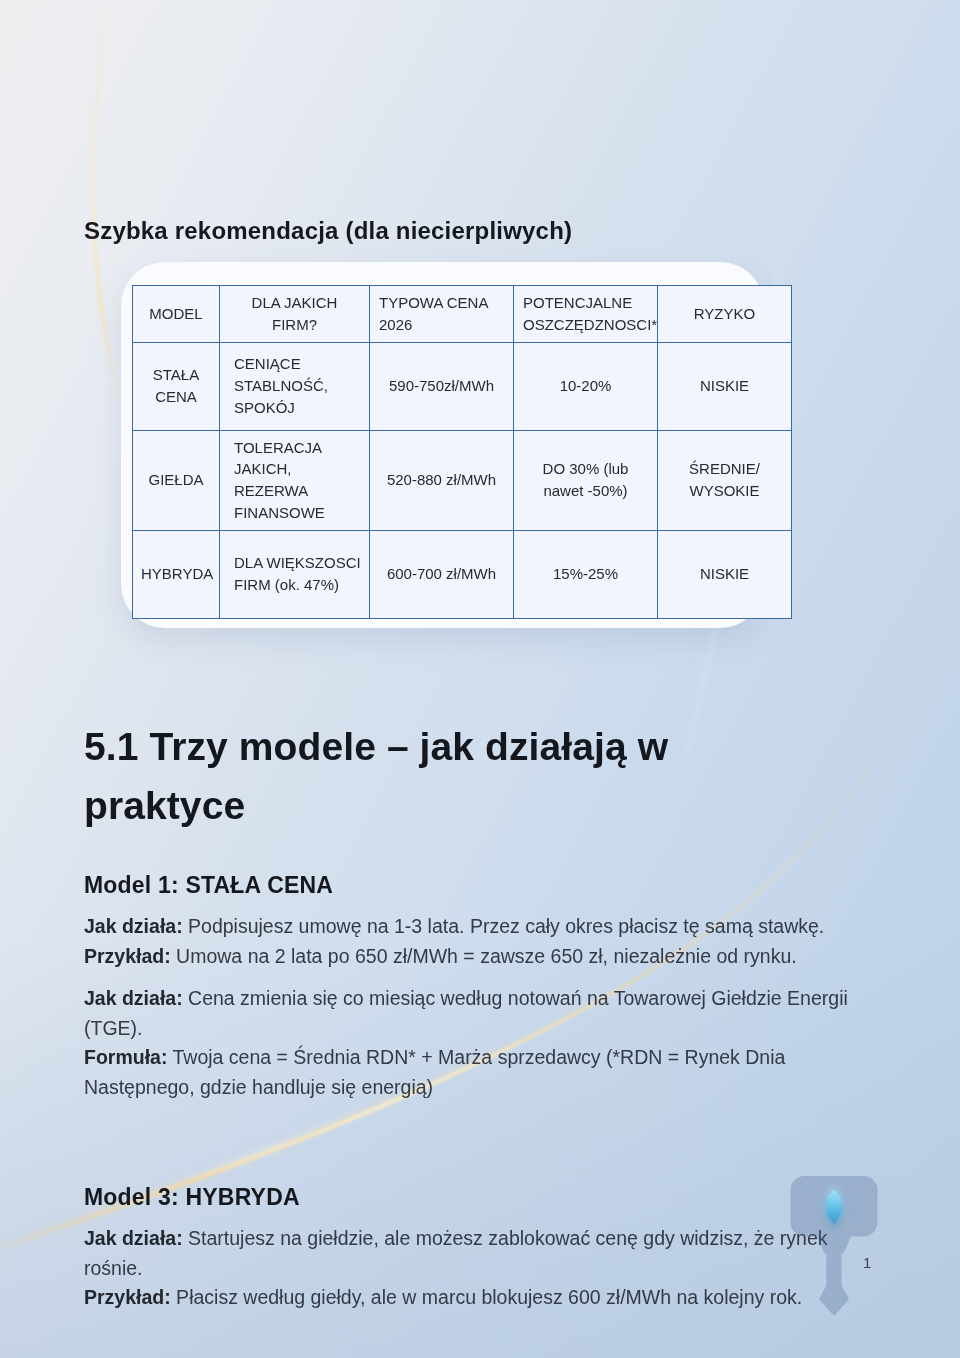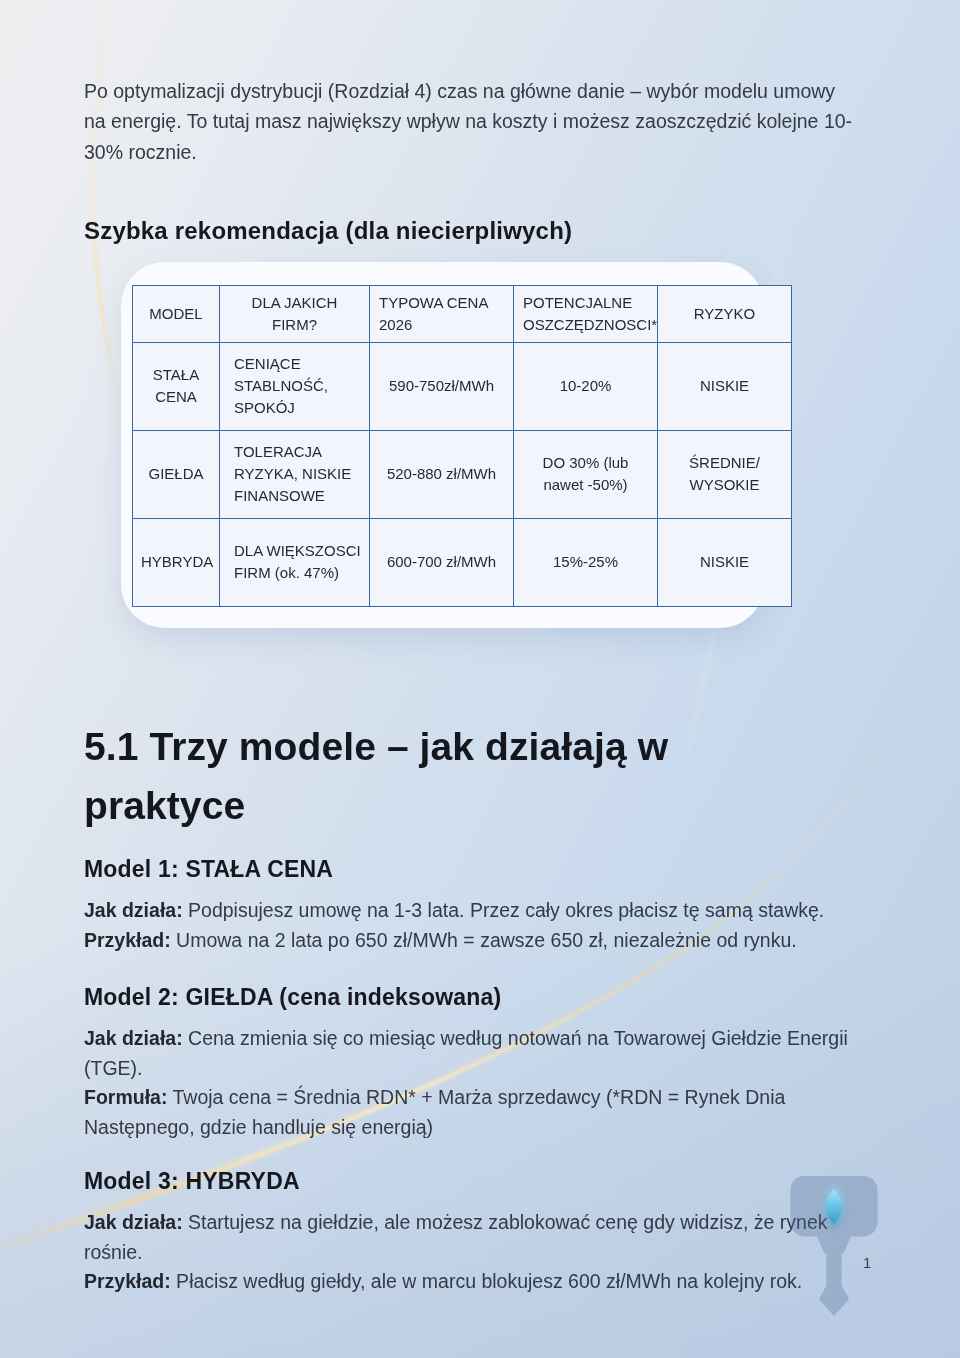--- a/index.html
+++ b/index.html
@@ -68,20 +68,21 @@
   .h1-section {
     position:absolute; left:84px; top:718px; width:690px;
     font-size:39px; font-weight:bold; color:#14171d; line-height:1.5;
     letter-spacing:0.1px;
   }
 
   .model { position:absolute; left:84px; width:784px; }
   .model h3 {
     font-size:23px; font-weight:bold; color:#15181e; letter-spacing:0.2px;
     margin-bottom:13px;
+    margin-top:16px;
   }
   .model p { font-size:19.5px; line-height:1.52; color:#343a45; }
   .model p b { color:#23272f; }
   .model-1 { top:856px; }
   .model-2 { top:984px; }
   .model-3 { top:1168px; }
 
   .page-number {
     position:absolute; left:863px; top:1254px;
     font-size:15px; color:#3a3f48;
@@ -126,21 +127,20 @@
       </filter>
   </defs>
   <path d="M 112,-30 C 88,130 82,260 122,410" fill="none" stroke="url(#goldVert)" stroke-width="2.4" filter="url(#soft1)"></path>
   <path d="M -30,1258 C 260,1162 520,1062 700,938 C 816,856 906,744 952,600" fill="none" stroke="url(#goldArc)" stroke-width="3.4" filter="url(#soft1)"></path>
   <path d="M -20,1252 C 270,1158 540,1050 716,922" fill="none" stroke="url(#goldArc)" stroke-width="7" opacity="0.35" filter="url(#soft2)"></path>
   <path d="M 798,120 C 766,380 722,630 660,860" fill="none" stroke="url(#whiteStreak)" stroke-width="2.6" filter="url(#soft2)"></path>
 </svg>
 
 <div class="page">
 
-  <p class="intro">Po optymalizacji dystrybucji (Rozdział 4) czas na główne danie – wybór modelu umowy na energię. To tutaj masz największy wpływ na koszty i możesz zaoszczędzić kolejne 10-30% rocznie.</p>
 
   <h2 class="h2-quick">Szybka rekomendacja (dla niecierpliwych)</h2>
 
   <div class="table-card">
     <table class="rec">
       <colgroup>
           <col class="c1">
           <col class="c2">
           <col class="c3">
           <col class="c4">
@@ -156,21 +156,21 @@
       </tr>
       <tr class="body">
         <td>STAŁA CENA</td>
         <td class="left">CENIĄCE STABLNOŚĆ, SPOKÓJ</td>
         <td>590-750zł/MWh</td>
         <td>10-20%</td>
         <td>NISKIE</td>
       </tr>
       <tr class="body">
         <td>GIEŁDA</td>
-        <td class="left">TOLERACJA RYZYKA, NISKIE FINANSOWE</td>
+        <td class="left">TOLERACJA JAKICH, REZERWA FINANSOWE</td>
         <td>520-880 zł/MWh</td>
         <td>DO 30% (lub nawet -50%)</td>
         <td>ŚREDNIE/ WYSOKIE</td>
       </tr>
       <tr class="body">
         <td>HYBRYDA</td>
         <td class="left">DLA WIĘKSZOSCI FIRM (ok. 47%)</td>
         <td>600-700 zł/MWh</td>
         <td>15%-25%</td>
         <td>NISKIE</td>
@@ -181,21 +181,20 @@
 
   <h1 class="h1-section">5.1 Trzy modele – jak działają w praktyce</h1>
 
   <section class="model model-1">
     <h3>Model 1: STAŁA CENA</h3>
     <p><b>Jak działa:</b><span> Podpisujesz umowę na 1-3 lata. Przez cały okres płacisz tę samą stawkę.</span></p>
     <p><b>Przykład:</b><span> Umowa na 2 lata po 650 zł/MWh = zawsze 650 zł, niezależnie od rynku.</span></p>
   </section>
 
   <section class="model model-2">
-    <h3>Model 2: GIEŁDA (cena indeksowana)</h3>
     <p><b>Jak działa:</b><span> Cena zmienia się co miesiąc według notowań na Towarowej Giełdzie Energii (TGE).</span></p>
     <p><b>Formuła:</b><span> Twoja cena = Średnia RDN* + Marża sprzedawcy (*RDN = Rynek Dnia Następnego, gdzie handluje się energią)</span></p>
   </section>
 
   <section class="model model-3">
     <h3>Model 3: HYBRYDA</h3>
     <p><b>Jak działa:</b><span> Startujesz na giełdzie, ale możesz zablokować cenę gdy widzisz, że rynek rośnie.</span></p>
     <p><b>Przykład:</b><span> Płacisz według giełdy, ale w marcu blokujesz 600 zł/MWh na kolejny rok.</span></p>
   </section>
 

